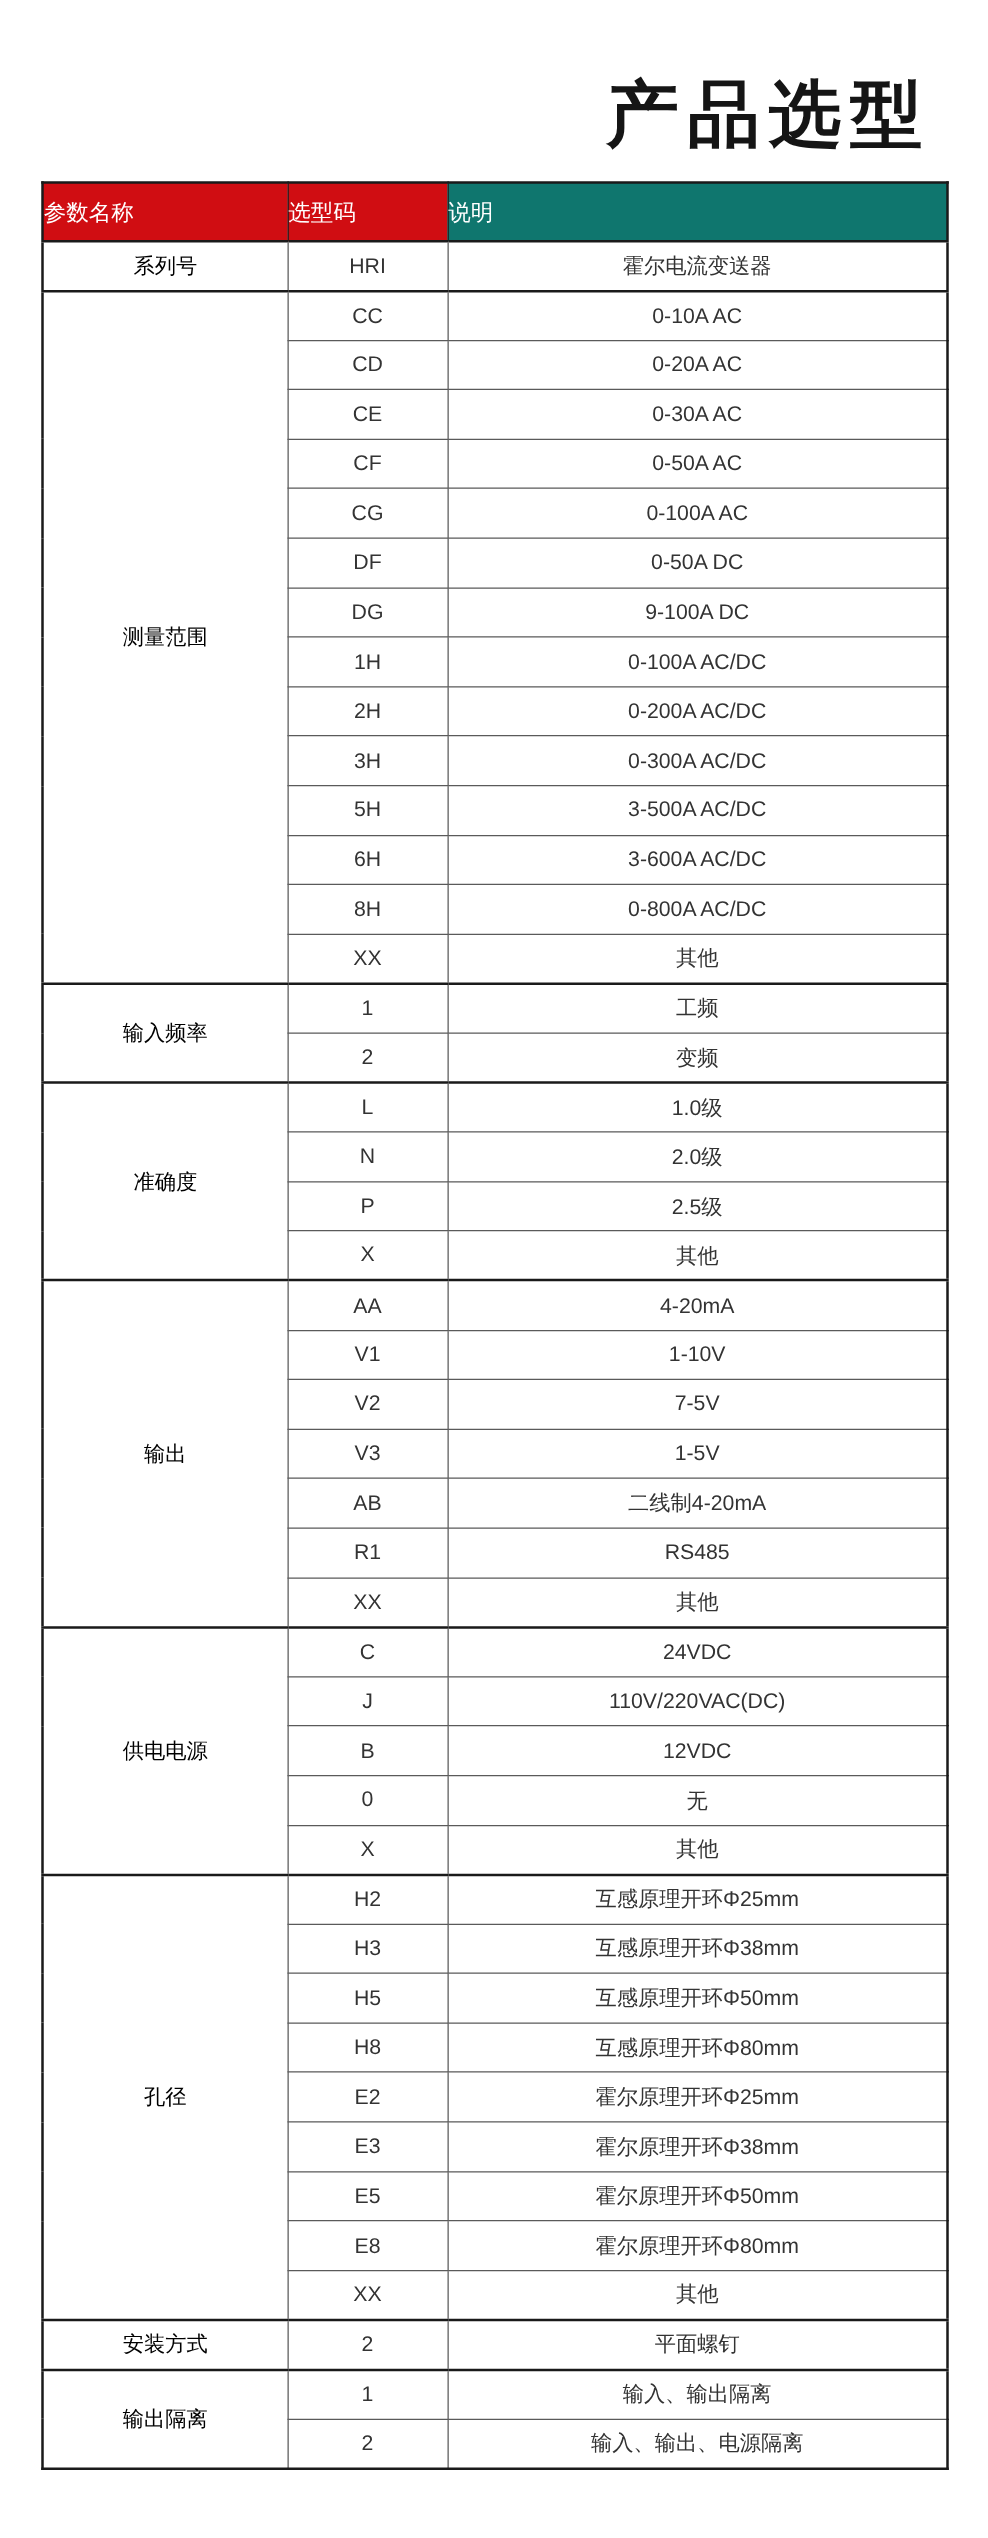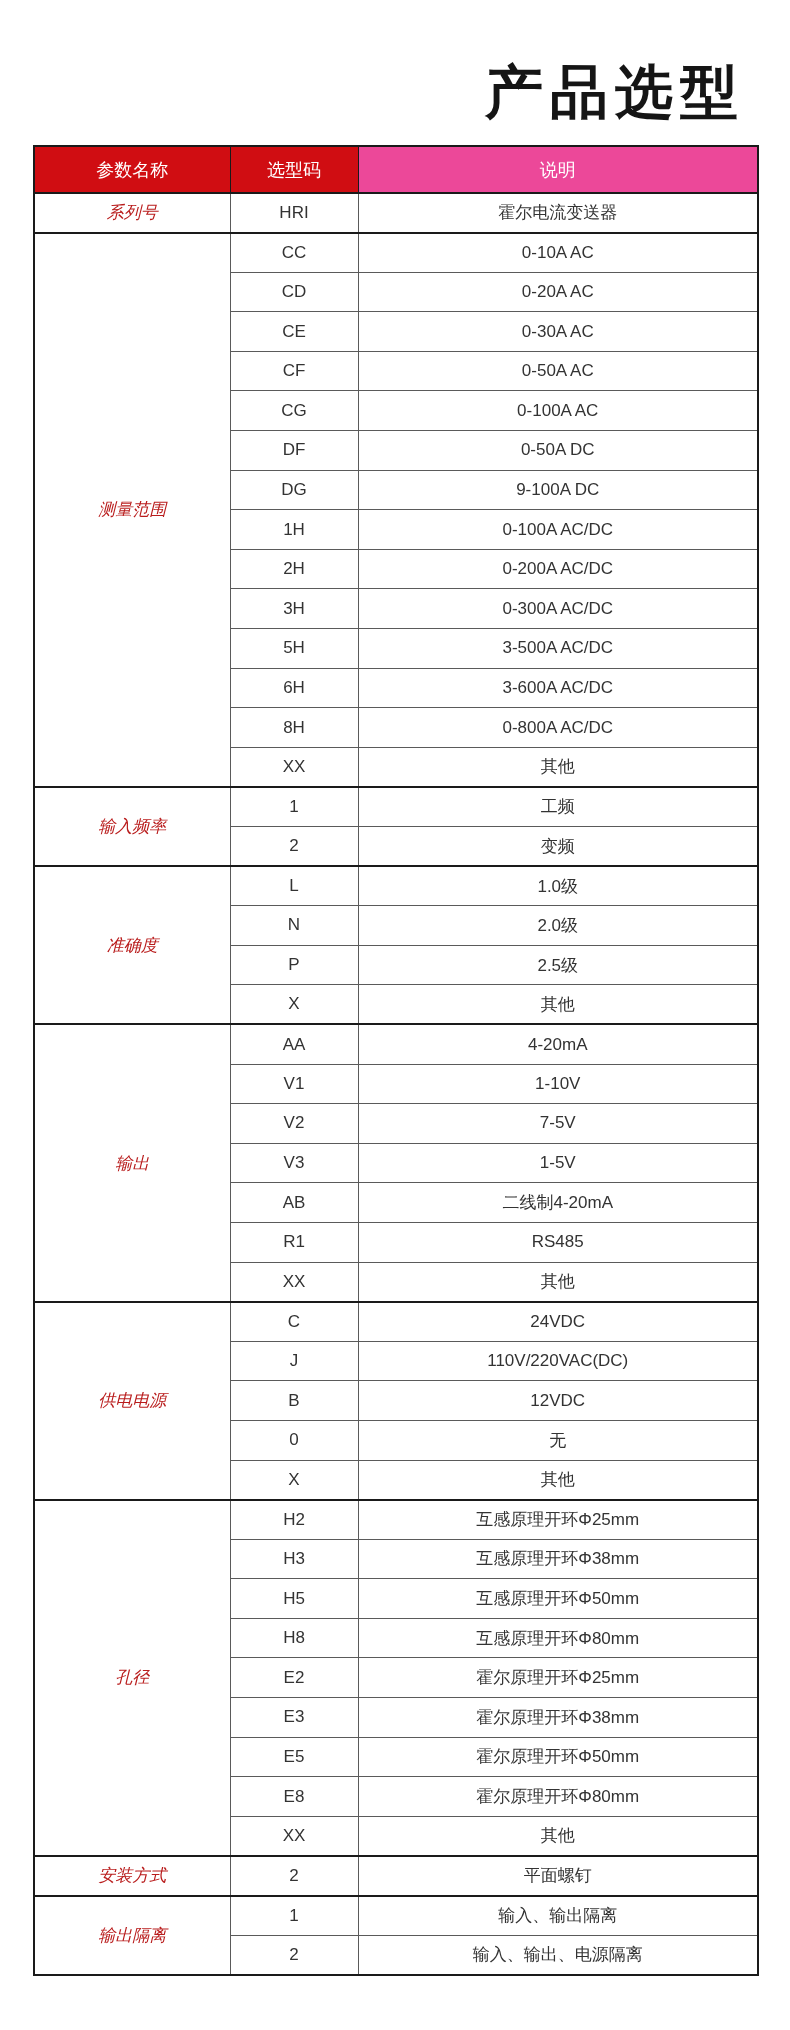--- a/index.html
+++ b/index.html
@@ -26,53 +26,53 @@
     border:2px solid #1a1a1a;
   }
   col.c1{width:196px;}
   col.c2{width:128px;}
   col.c3{width:400px;}
   thead tr{height:47px;}
   th{
     background:#d00d12;
     color:#ffffff;
     font-size:18px;font-weight:400;
-    text-align:center;vertical-align:middle;
+    text-align:left;vertical-align:middle;
     border:1px solid #1a1a1a;
     padding:0;
   }
   tbody tr{height:39.6px;}
   td{
     border:1px solid #5a5a5a;
     font-size:17px;color:#333333;
     text-align:center;vertical-align:middle;
     padding:0;
     background:#ffffff;
   }
   tr.section-start td{border-top:2px solid #1a1a1a;}
-  td.param-cell{color:#b91c1c;font-style:italic;}
+  td.param-cell{color:#000000;}
 </style>
 </head>
 <body>
 
 <div class="page">
 
   <div class="page-title">产品选型</div>
 
   <table class="selection">
     <colgroup>
       <col class="c1">
         <col class="c2">
         <col class="c3">
     </colgroup>
     <thead>
       <tr>
         <th style="background: rgb(208, 13, 18); color: rgb(255, 255, 255);">参数名称</th>
         <th style="background: rgb(208, 13, 18); color: #ffffff;">选型码</th>
-        <th style="background: #ec4899; color: rgb(255, 255, 255);">说明</th>
+        <th style="background: #0f766e; color: rgb(255, 255, 255);">说明</th>
       </tr>
     </thead>
     <tbody>
         <tr class="section-start">
           <td rowspan="1" class="param-cell">系列号</td>
           <td>HRI</td>
           <td>霍尔电流变送器</td>
         </tr>
         <tr class="section-start">
           <td rowspan="14" class="param-cell">测量范围</td>

